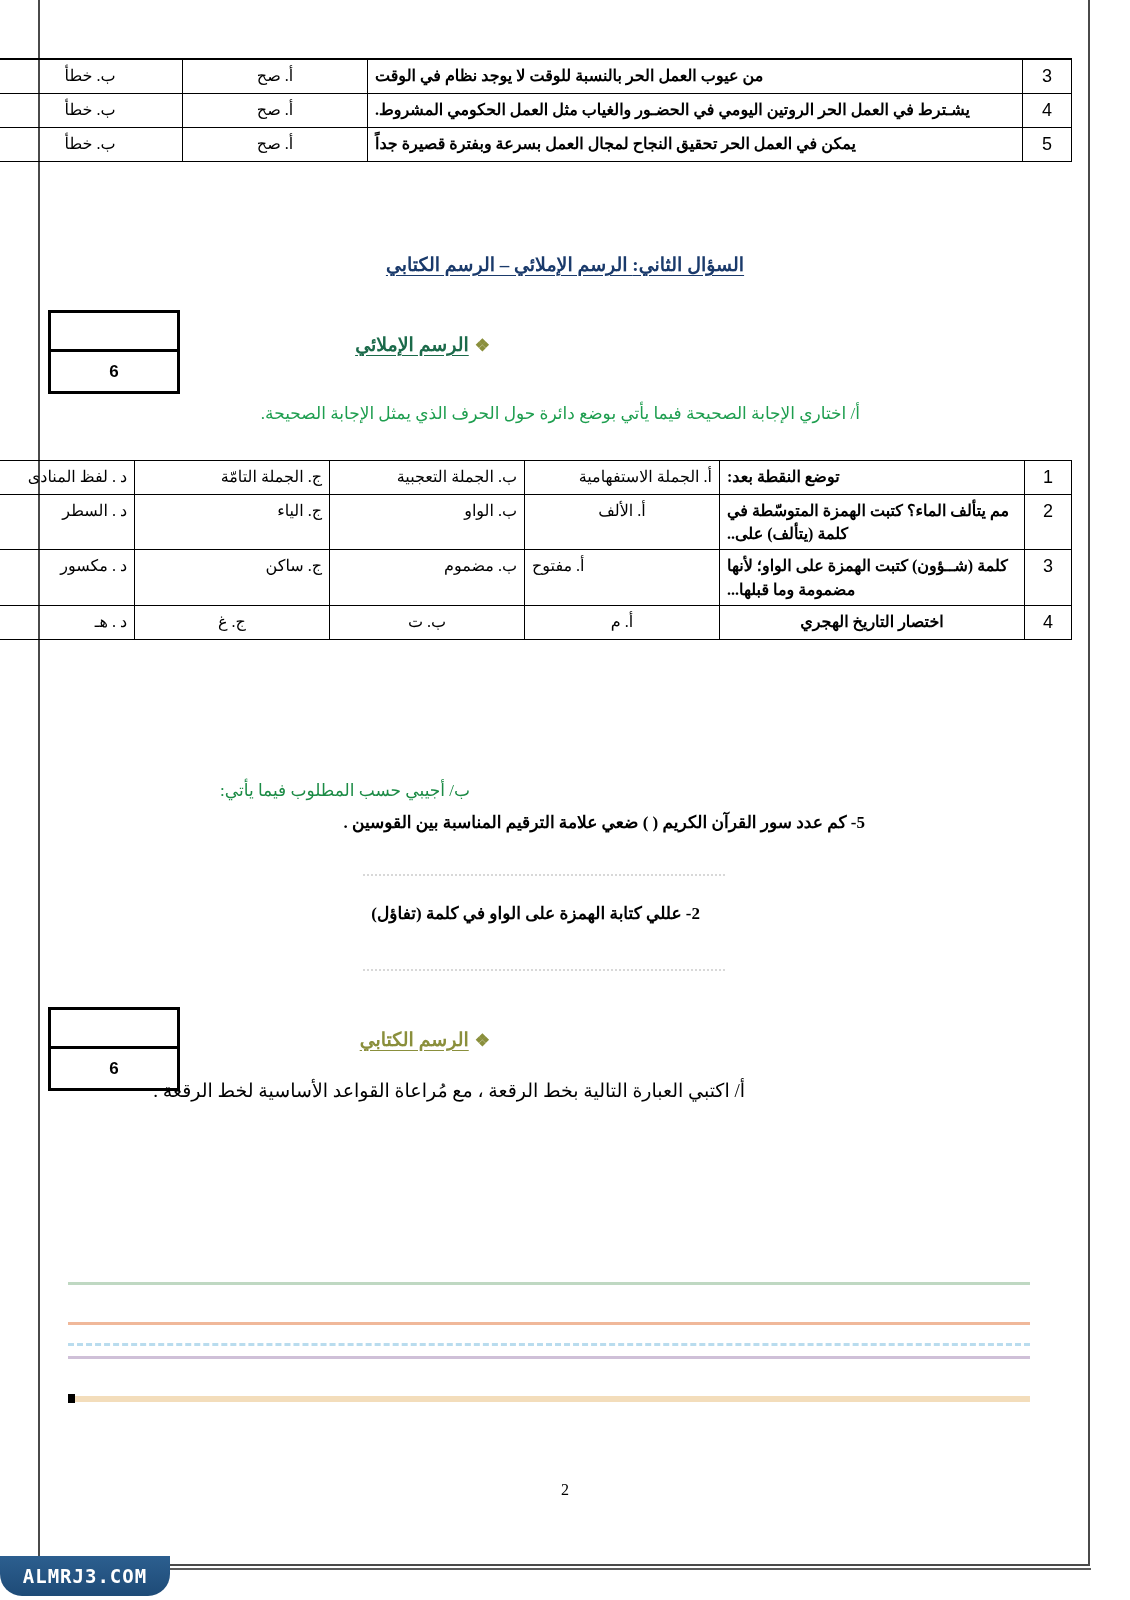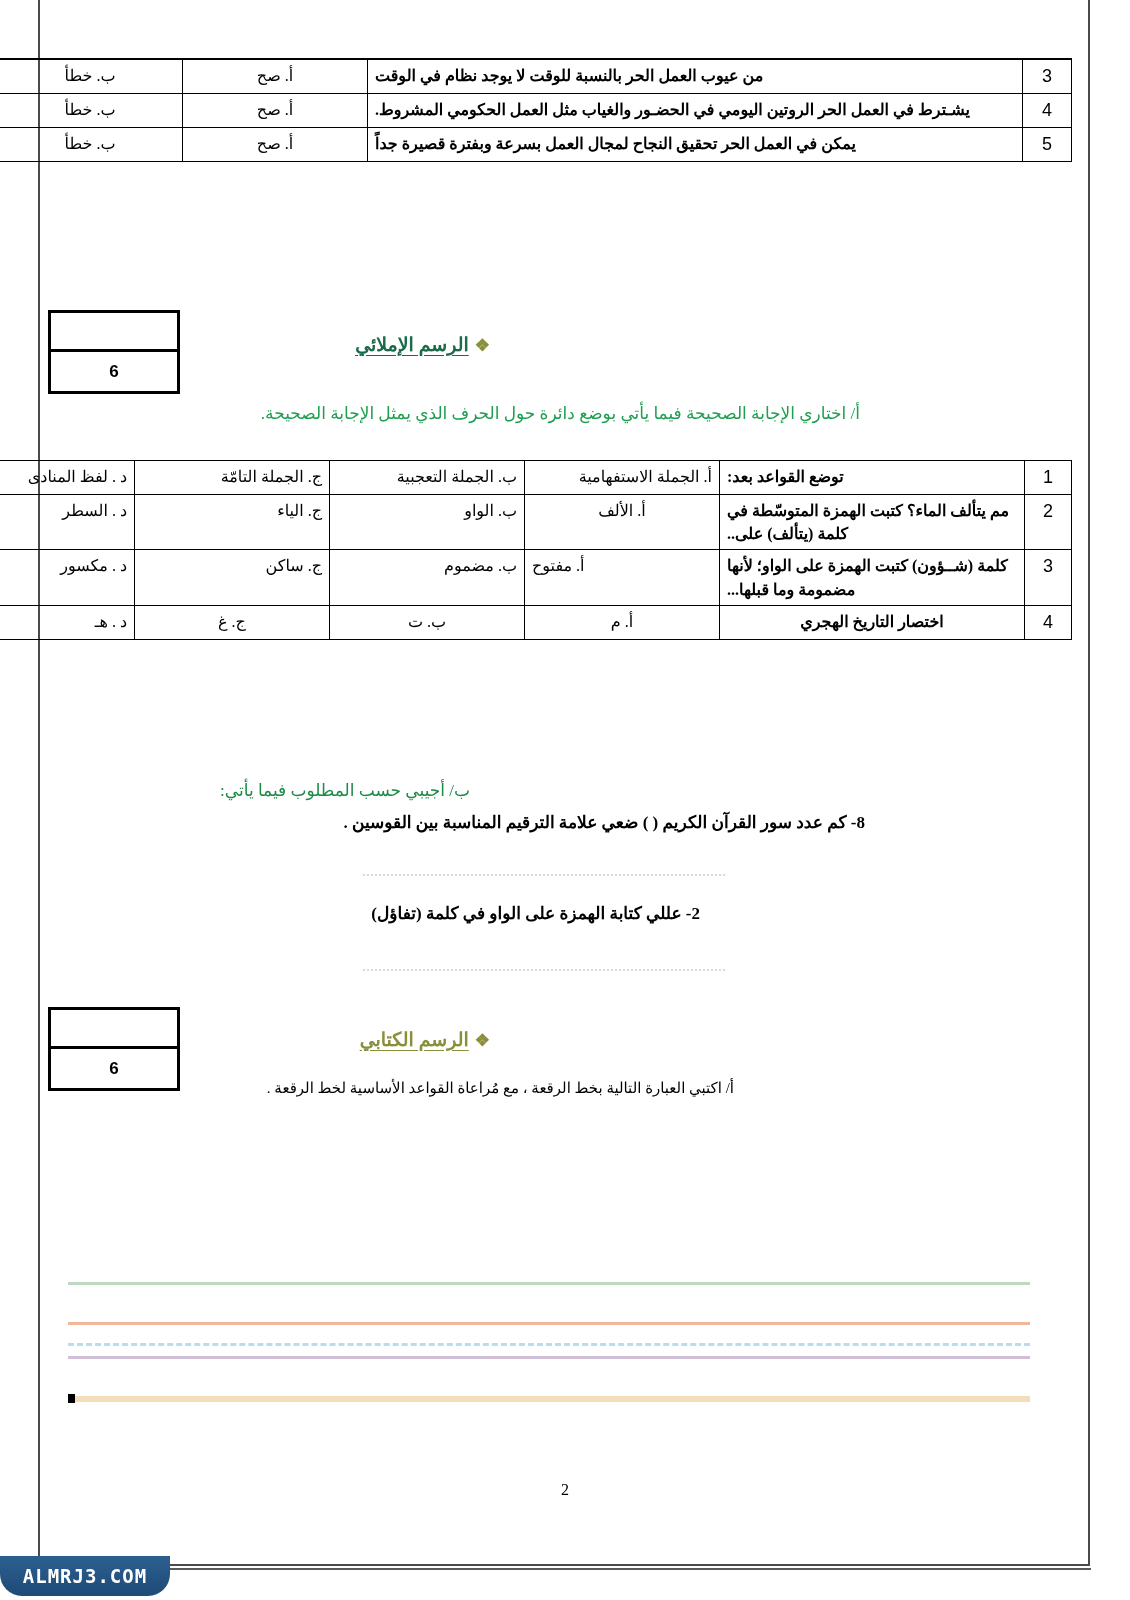--- a/index.html
+++ b/index.html
@@ -140,24 +140,24 @@
     right: 270px;
     top: 403px;
     color: #1e9e4f;
   }
   #instr-b {
     right: 660px;
     top: 780px;
     color: #1b8b45;
   }
   #instr-kitabi-a {
-    right: 396px;
+    right: 385px;
     top: 1079px;
     color: #000;
-    font-size: 15px;
+    font-size: 19px;
   }
 
   
   .grade-box {
     position: absolute;
     width: 132px;
     border: 3px solid #000;
     box-sizing: border-box;
   }
   .grade-box .cell {
@@ -296,37 +296,40 @@
         </tr>
         <tr>
           <td class="num">5</td>
           <td class="stmt">يمكن في العمل الحر تحقيق النجاح لمجال العمل بسرعة وبفترة قصيرة جداً</td>
           <td class="opt-center">أ. صح</td>
           <td class="opt-center">ب. خطأ</td>
         </tr>
       </tbody>
     </table>
 
+    <div class="q2-title">
+      <span class="u">السؤال الثاني:</span><span class="u"> الرسم الإملائي – الرسم الكتابي</span>
+    </div>
 
     <div class="grade-box" id="grade-box-1">
       <div class="cell top"></div>
       <div class="cell">6</div>
     </div>
 
     <div class="sub-head" id="head-imlai">
       <span class="bullet">❖</span><span class="label">الرسم الإملائي</span>
     </div>
 
     <div class="instr" id="instr-a">أ/ اختاري الإجابة الصحيحة فيما يأتي بوضع دائرة حول الحرف الذي يمثل الإجابة الصحيحة.</div>
 
     <table class="exam mcq-table">
       <tbody>
         <tr>
           <td class="num" style="width:32px;">1</td>
-          <td class="stmt" style="width:290px;">توضع القواعد بعد:</td>
+          <td class="stmt" style="width:290px;">توضع النقطة بعد:</td>
           <td class="opt" style="width:180px;">أ. الجملة الاستفهامية</td>
           <td class="opt" style="width:180px;">ب. الجملة التعجبية</td>
           <td class="opt" style="width:180px;">ج. الجملة التامّة</td>
           <td class="opt" style="width:150px;">د . لفظ المنادى</td>
         </tr>
         <tr>
           <td class="num">2</td>
           <td class="stmt">مم يتألف الماء؟ كتبت الهمزة المتوسّطة في كلمة (يتألف) على..</td>
           <td class="opt" style="text-align:center;">أ. الألف</td>
           <td class="opt">ب. الواو</td>
@@ -347,21 +350,21 @@
           <td class="opt" style="text-align:center;">أ. م</td>
           <td class="opt" style="text-align:center;">ب. ت</td>
           <td class="opt" style="text-align:center;">ج. غ</td>
           <td class="opt">د . هـ</td>
         </tr>
       </tbody>
     </table>
 
     <div class="instr" id="instr-b">ب/ أجيبي حسب المطلوب فيما يأتي:</div>
 
-    <div class="bq" id="bq-1">8- كم عدد سور القرآن الكريم (    )  ضعي علامة الترقيم المناسبة بين القوسين .</div>
+    <div class="bq" id="bq-1">5- كم عدد سور القرآن الكريم (    )  ضعي علامة الترقيم المناسبة بين القوسين .</div>
     <div class="dots" id="dots-1"></div>
 
     <div class="bq" id="bq-2">2-  عللي كتابة الهمزة على الواو في كلمة (تفاؤل)</div>
     <div class="dots" id="dots-2"></div>
 
     <div class="grade-box" id="grade-box-2">
       <div class="cell top"></div>
       <div class="cell">6</div>
     </div>
 

